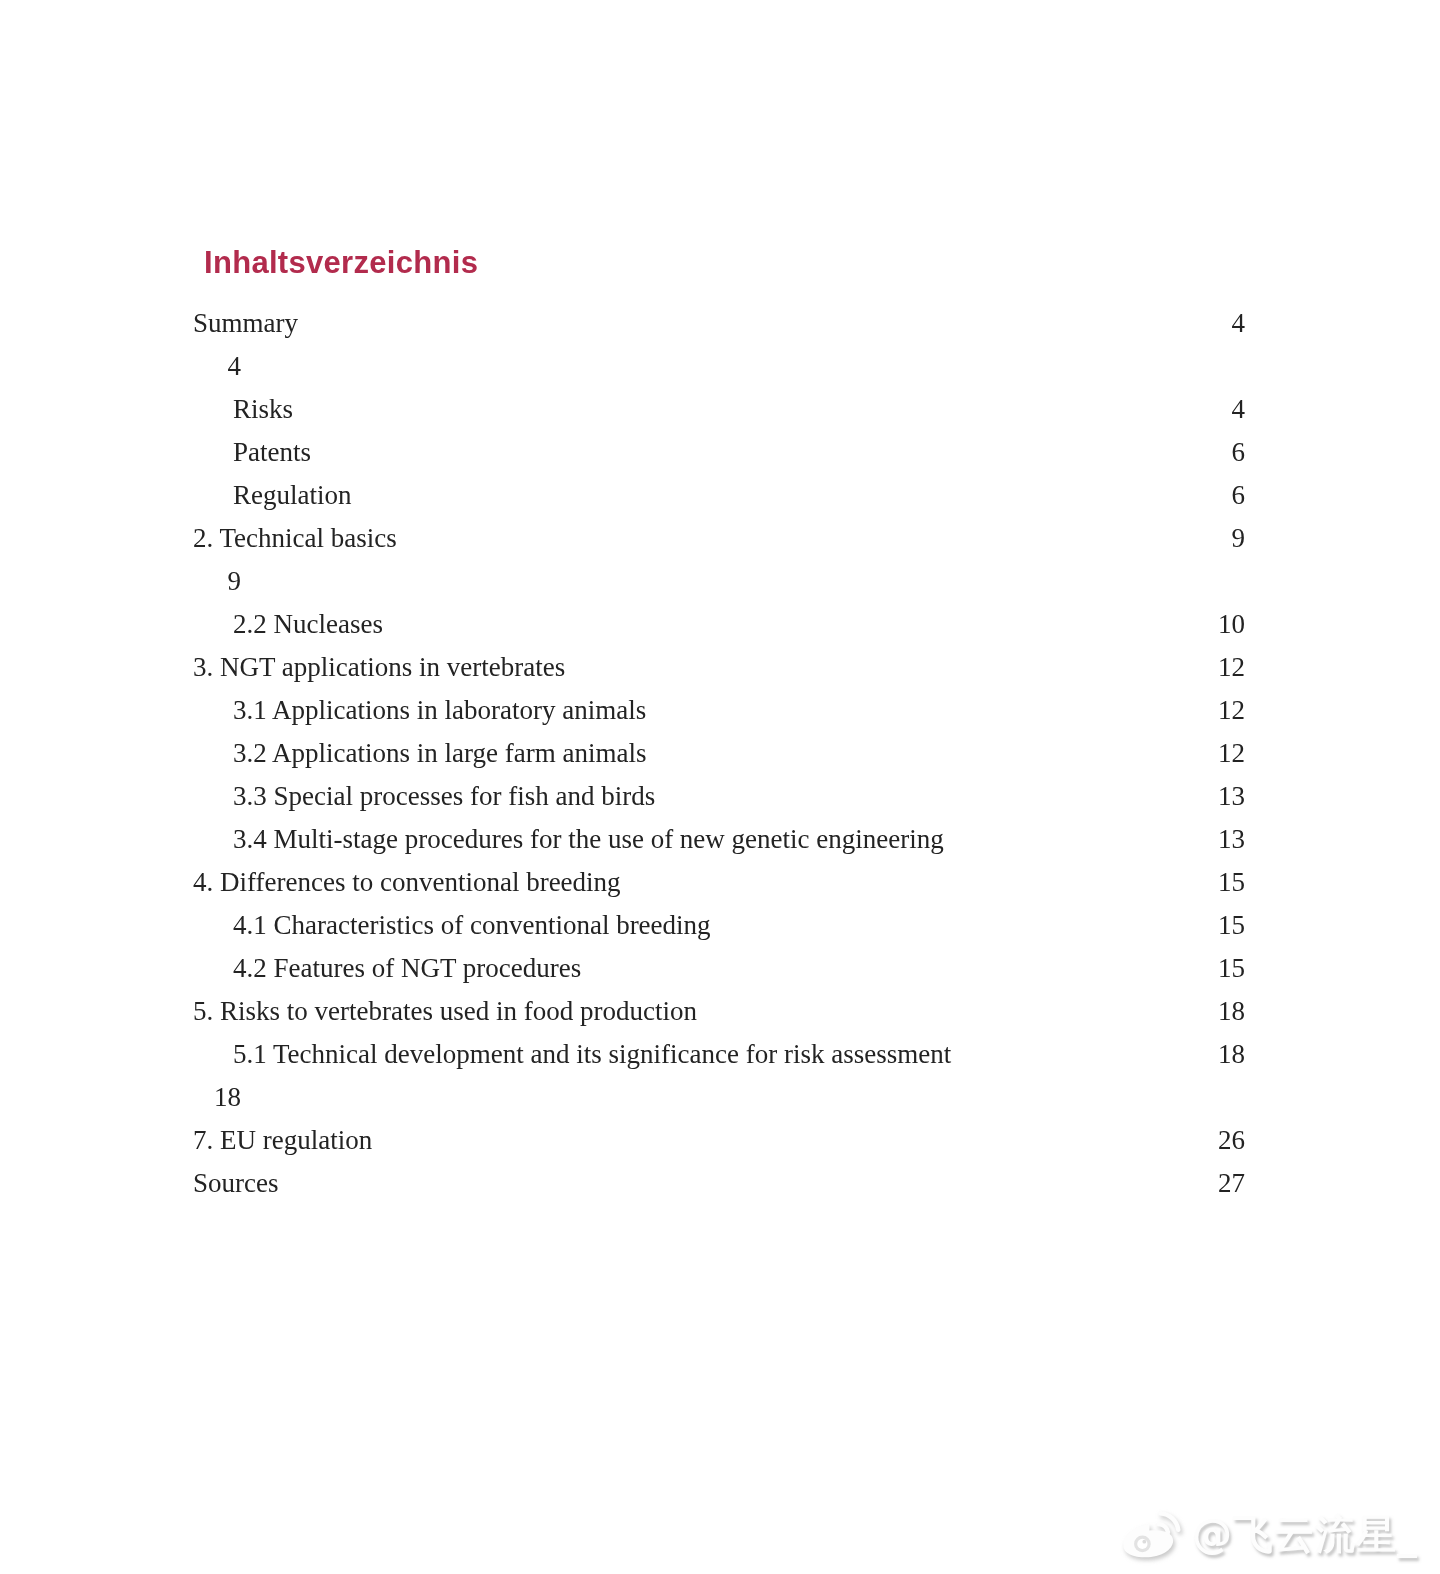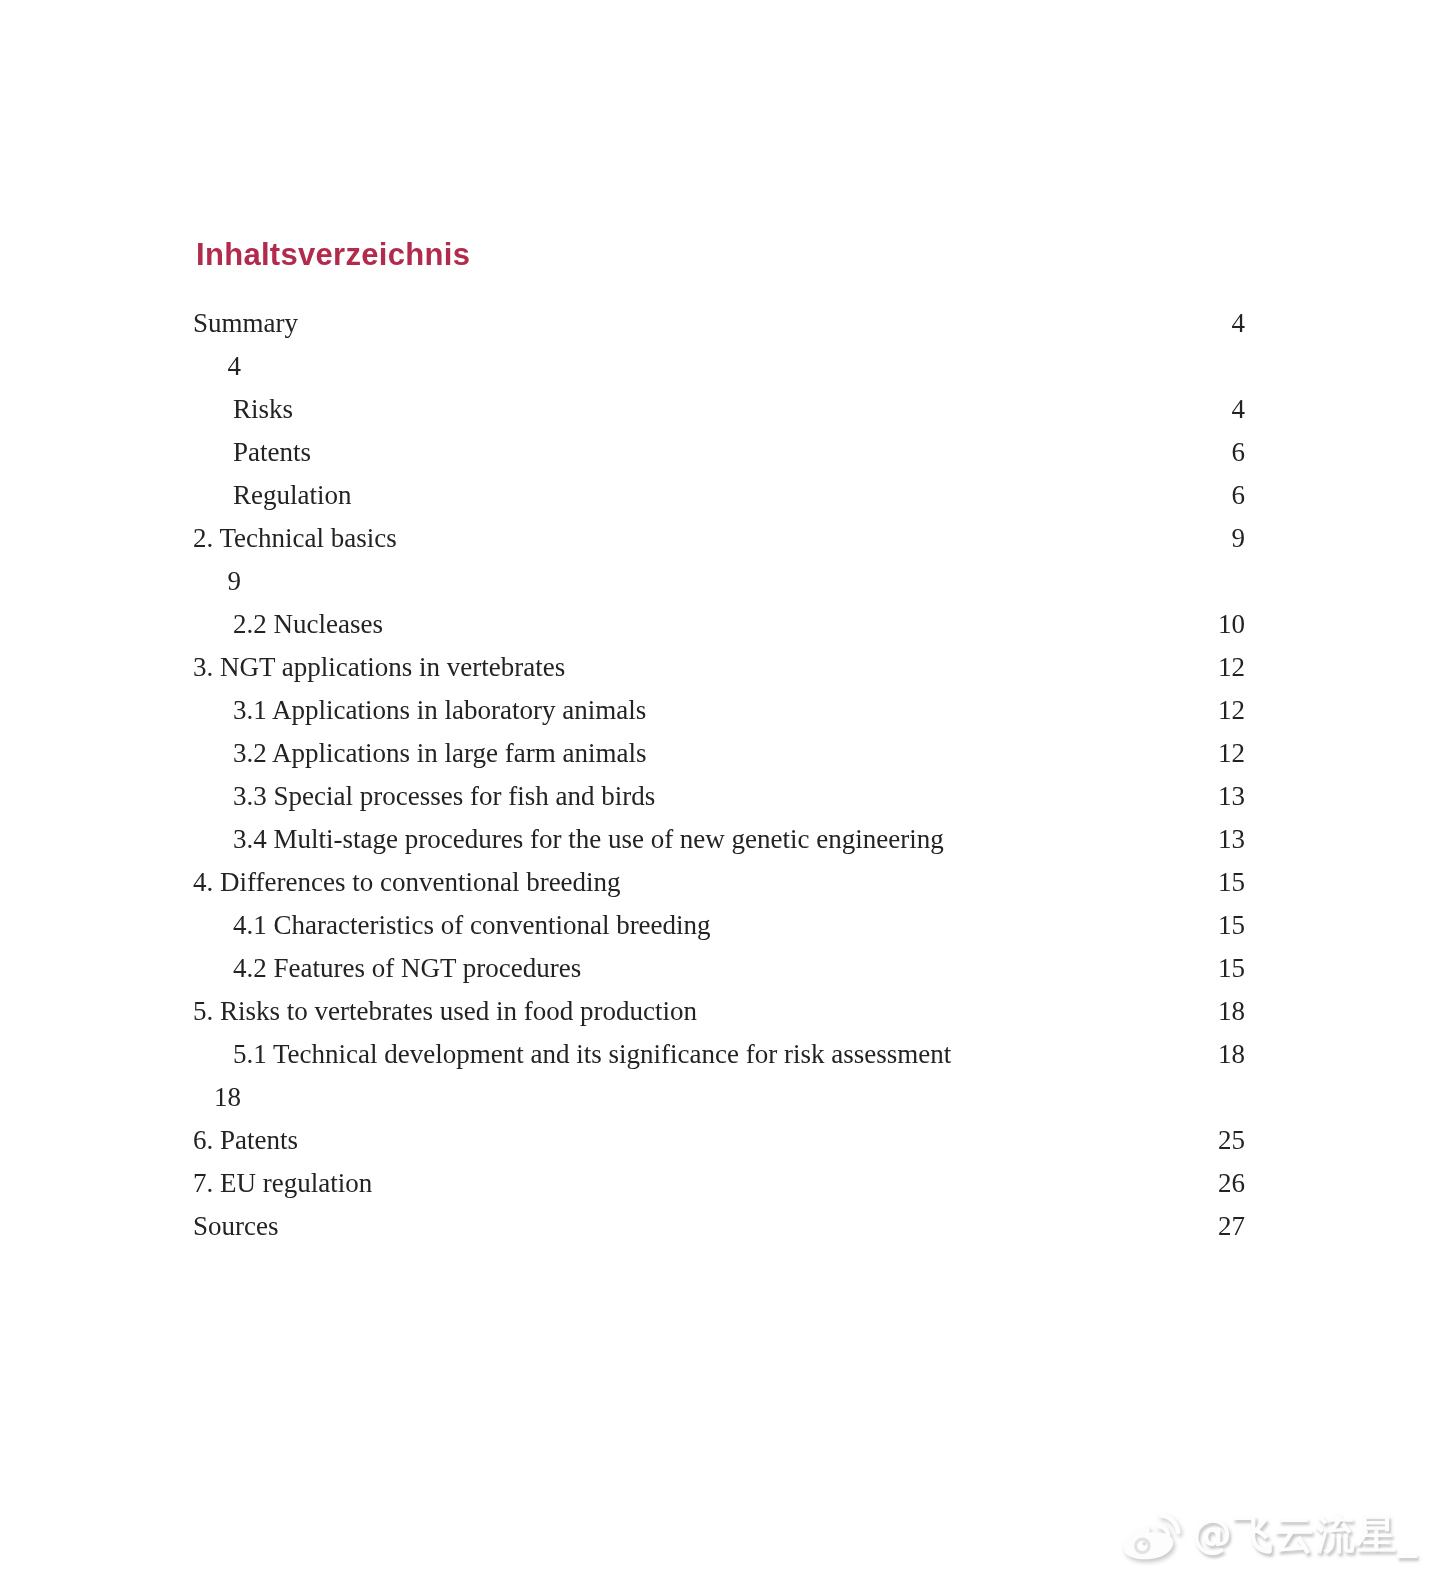--- a/index.html
+++ b/index.html
@@ -15,21 +15,21 @@
 
   .page {
     position: absolute;
     inset: 0;
   }
 
   .page-title {
     position: absolute;
     left: 192px;
     top: 233px;
-    margin: 4px;
+    margin: 12px;
     font-family: "Liberation Sans", sans-serif;
     font-weight: 700;
     font-size: 31px;
     letter-spacing: 0.3px;
     color: #b22b4d;
   }
 
   .toc {
     position: absolute;
     left: 193px;
@@ -62,21 +62,21 @@
     white-space: nowrap;
     text-align: right;
     min-width: 48px;
   }
 
   .watermark {
     position: absolute;
     right: 22px;
     bottom: 12px;
     display: flex;
-    align-items: center;
+    align-items: flex-start;
     gap: 8px;
     user-select: none;
     pointer-events: none;
   }
 
   .wm-icon svg {
     display: block;
     filter: drop-shadow(2px 3px 2px rgba(173,173,173,0.65));
   }
 
@@ -164,24 +164,20 @@
       <span class="toc-page">18</span>
     </div>
       <div class="toc-row level-1">
       <span class="toc-label">5.1 Technical development and its significance for risk assessment</span>
       <span class="toc-page">18</span>
     </div>
       <div class="toc-row level-1">
       <span class="toc-page">18</span>
     </div>
       <div class="toc-row level-0">
-      <span class="toc-label">6. Patents</span>
-      <span class="toc-page">25</span>
-    </div>
-      <div class="toc-row level-0">
       <span class="toc-label">7. EU regulation</span>
       <span class="toc-page">26</span>
     </div>
       <div class="toc-row level-0">
       <span class="toc-label">Sources</span>
       <span class="toc-page">27</span>
     </div>
     </div>
 
   <div class="watermark">

